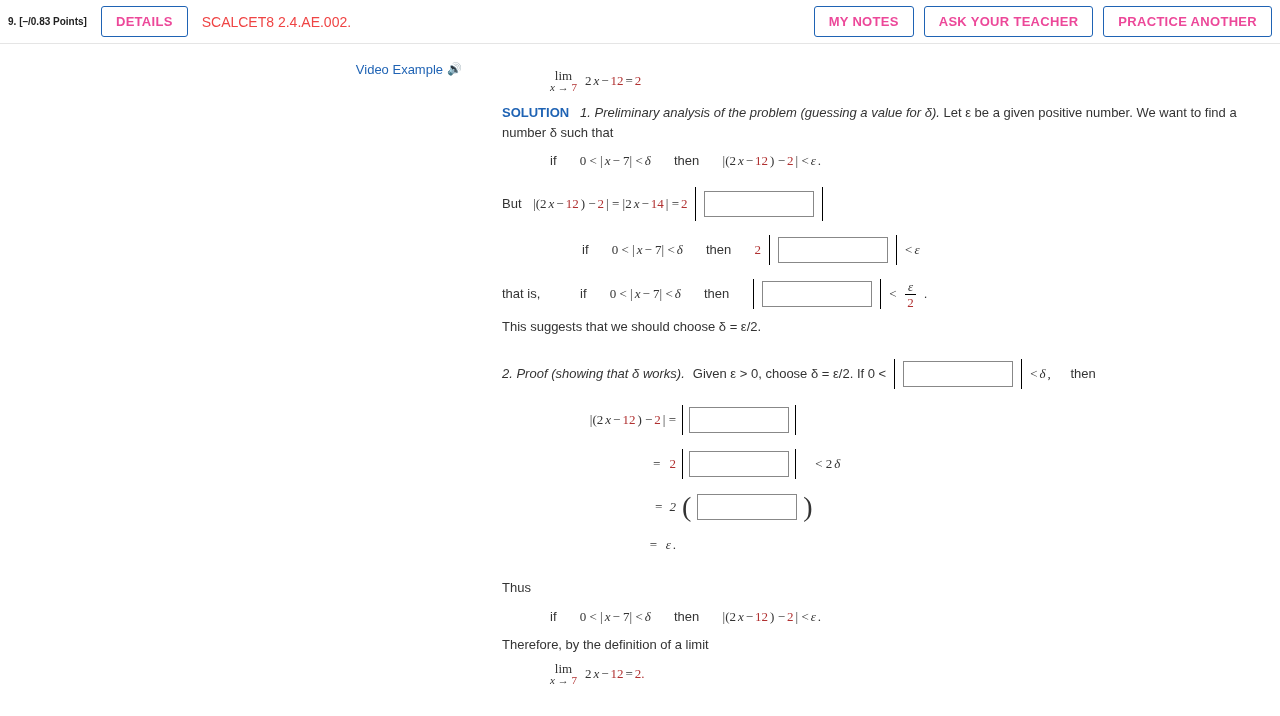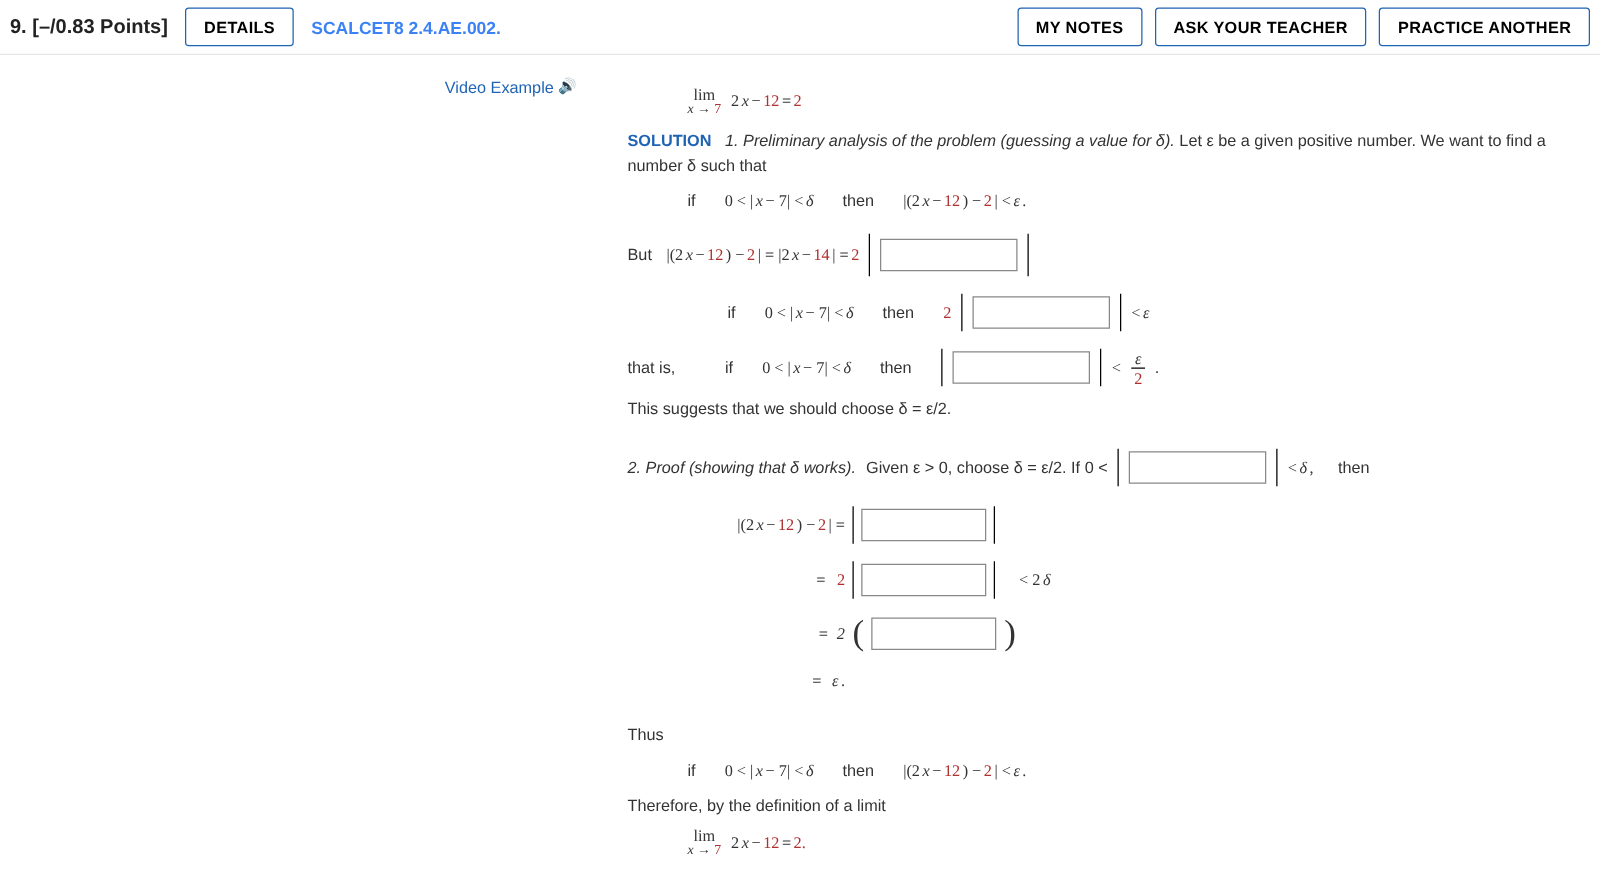--- a/index.html
+++ b/index.html
@@ -15,37 +15,37 @@
     display: flex;
     align-items: center;
     padding: 6px 8px;
     border-bottom: 1px solid #e5e5e5;
     gap: 10px;
     white-space: nowrap;
   }
   .qnum {
     font-weight: bold;
     color: #222;
-    font-size: 16px;
+    font-size: 10px;
     padding-right: 4px;
   }
   .btn {
     background: #fff;
     border: 1px solid #1f63b4;
-    color: #000000;
+    color: #ec4899;
     font-weight: bold;
     font-size: 13px;
     padding: 7px 14px;
     border-radius: 3px;
     cursor: pointer;
     letter-spacing: 0.3px;
   }
   .src {
-    font-weight: bold;
-    color: #3b82f6;
+    font-weight: normal;
+    color: #ef4444;
     font-size: 14px;
     padding-left: 4px;
   }
   .spacer { flex: 1 1 auto; }
   .content-wrap {
     display: flex;
     padding: 18px 12px;
     align-items: flex-start;
   }
   .left-col {

